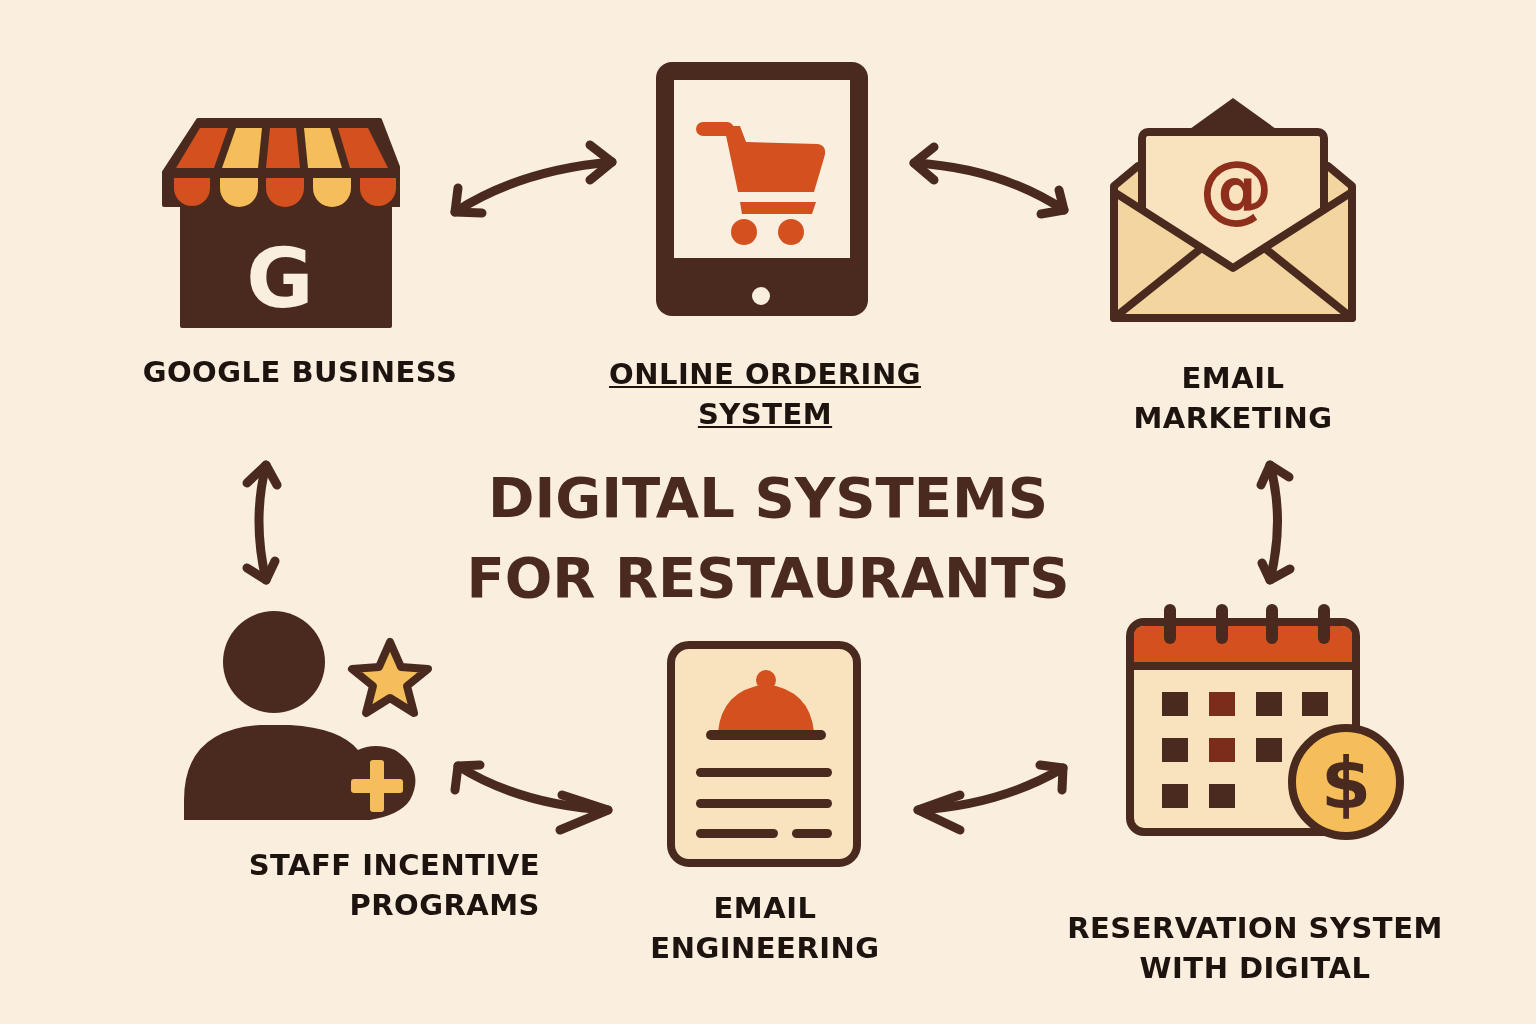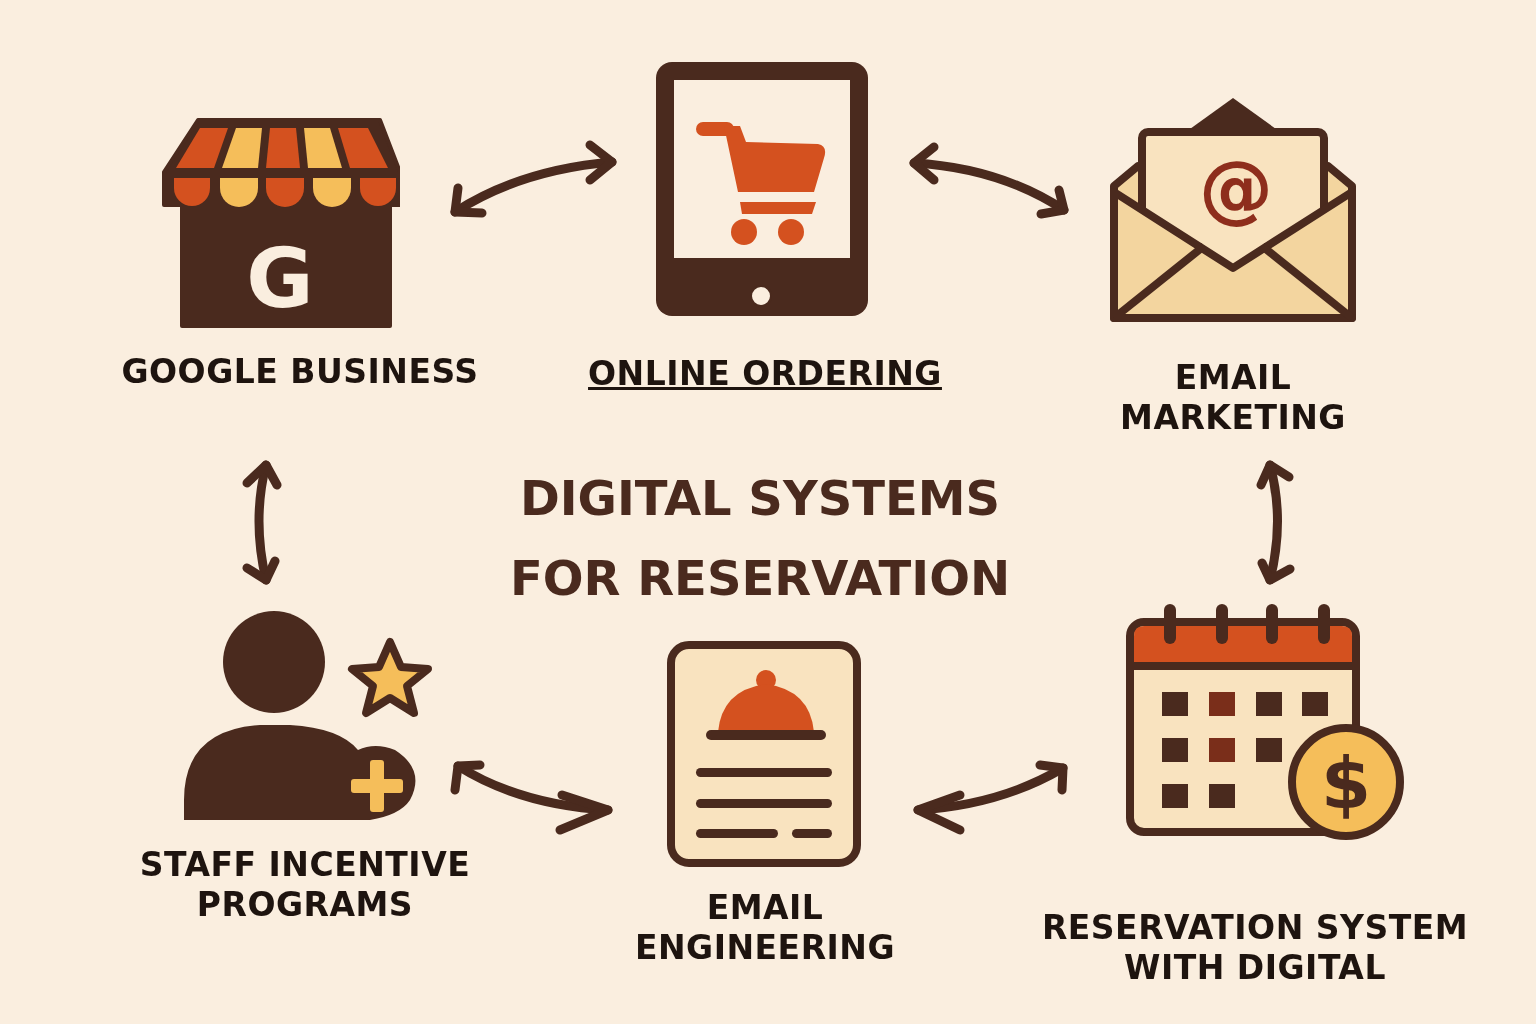--- a/index.html
+++ b/index.html
@@ -8,33 +8,33 @@
     background:#FAEEDF;
     position:relative;
     font-family:"DejaVu Sans", "Liberation Sans", sans-serif;
     color:#1E140F;
   }
   .abs { position:absolute; }
   .label {
     position:absolute;
     text-align:center;
     font-weight:bold;
-    font-size:33px;
+    font-size:29px;
     line-height:40px;
     letter-spacing:0.5px;
     color:#1E140F;
     white-space:nowrap;
   }
   .title {
     position:absolute;
-    left:372px; top:458px; width:776px;
+    left:380px; top:458px; width:776px;
     text-align:center;
     font-family:"DejaVu Sans", "Liberation Sans", sans-serif;
     font-weight:bold;
-    font-size:48px;
+    font-size:56px;
     line-height:80px;
     color:#4A2A1E;
     letter-spacing:0px;
   }
   .title span { display:block; }
   svg { display:block; }
 </style>
 </head>
 <body>
 
@@ -114,20 +114,21 @@
       <rect x="42" y="62" width="38" height="14" rx="7"></rect>
       <path d="M70 66 L86 66 L92 82 L164 84 Q174 86 170 98 L160 132 L84 132 Z"></path>
       <polygon points="86,142 162,142 158,154 88,154"></polygon>
       <circle cx="90" cy="172" r="13"></circle>
       <circle cx="137" cy="172" r="13"></circle>
     </g>
   </svg>
 </div>
 <div class="label" style="left:540px;top:354px;width:450px;text-decoration:underline;">
   <div>ONLINE ORDERING</div>
+  <div>SYSTEM</div>
 </div>
 
 <div class="abs" style="left:1108px;top:96px;width:250px;height:232px;">
   <svg width="250" height="232" viewBox="0 0 250 232">
 
     <polygon points="125,2 175,38 75,38" fill="#4A2A1E"></polygon>
 
     <path d="M6 90 L30 70 L220 70 L244 90 L244 222 L6 222 Z" fill="#F3D59F" stroke="#4A2A1E" stroke-width="8" stroke-linejoin="round"></path>
 
     <rect x="34" y="36" width="182" height="150" rx="6" fill="#F9E3BF" stroke="#4A2A1E" stroke-width="8"></rect>
@@ -138,37 +139,37 @@
     <text x="128" y="118" text-anchor="middle" font-family="DejaVu Sans, sans-serif" font-weight="bold" font-size="74" fill="#8E2E1C">@</text>
   </svg>
 </div>
 <div class="label" style="left:1010px;top:358px;width:446px;">
   <div>EMAIL</div>
   <div>MARKETING</div>
 </div>
 
 <div class="title">
   <span>DIGITAL SYSTEMS</span>
-  <span>FOR RESERVATION</span>
+  <span>FOR RESTAURANTS</span>
 </div>
 
 <div class="abs" style="left:180px;top:610px;width:260px;height:212px;">
   <svg width="260" height="212" viewBox="0 0 260 212">
     <circle cx="94" cy="52" r="51" fill="#4A2A1E"></circle>
     <path d="M4 190 Q4 120 80 115 L110 115 Q160 118 178 140 Q195 132 215 140 Q246 160 230 190 Q220 205 190 210 L4 210 Z" fill="#4A2A1E"></path>
 
     <g fill="#F5BE5A">
       <rect x="190" y="150" width="14" height="52" rx="3"></rect>
       <rect x="171" y="169" width="52" height="14" rx="3"></rect>
     </g>
 
     <polygon points="210,32 221,57 248,59 227,76 234,103 210,88 186,103 193,76 172,59 199,57" fill="#F5BE5A" stroke="#4A2A1E" stroke-width="8" stroke-linejoin="round"></polygon>
   </svg>
 </div>
-<div class="label" style="left:70px;top:845px;width:470px;">
+<div class="label" style="left:70px;top:845px;width:470px;text-align:right;">
   <div>STAFF INCENTIVE</div>
   <div>PROGRAMS</div>
 </div>
 
 <div class="abs" style="left:666px;top:640px;width:196px;height:228px;">
   <svg width="196" height="228" viewBox="0 0 196 228">
     <rect x="5" y="5" width="186" height="218" rx="18" fill="#F9E3BF" stroke="#4A2A1E" stroke-width="8"></rect>
 
     <g>
       <circle cx="100" cy="40" r="10" fill="#D4511F"></circle>

